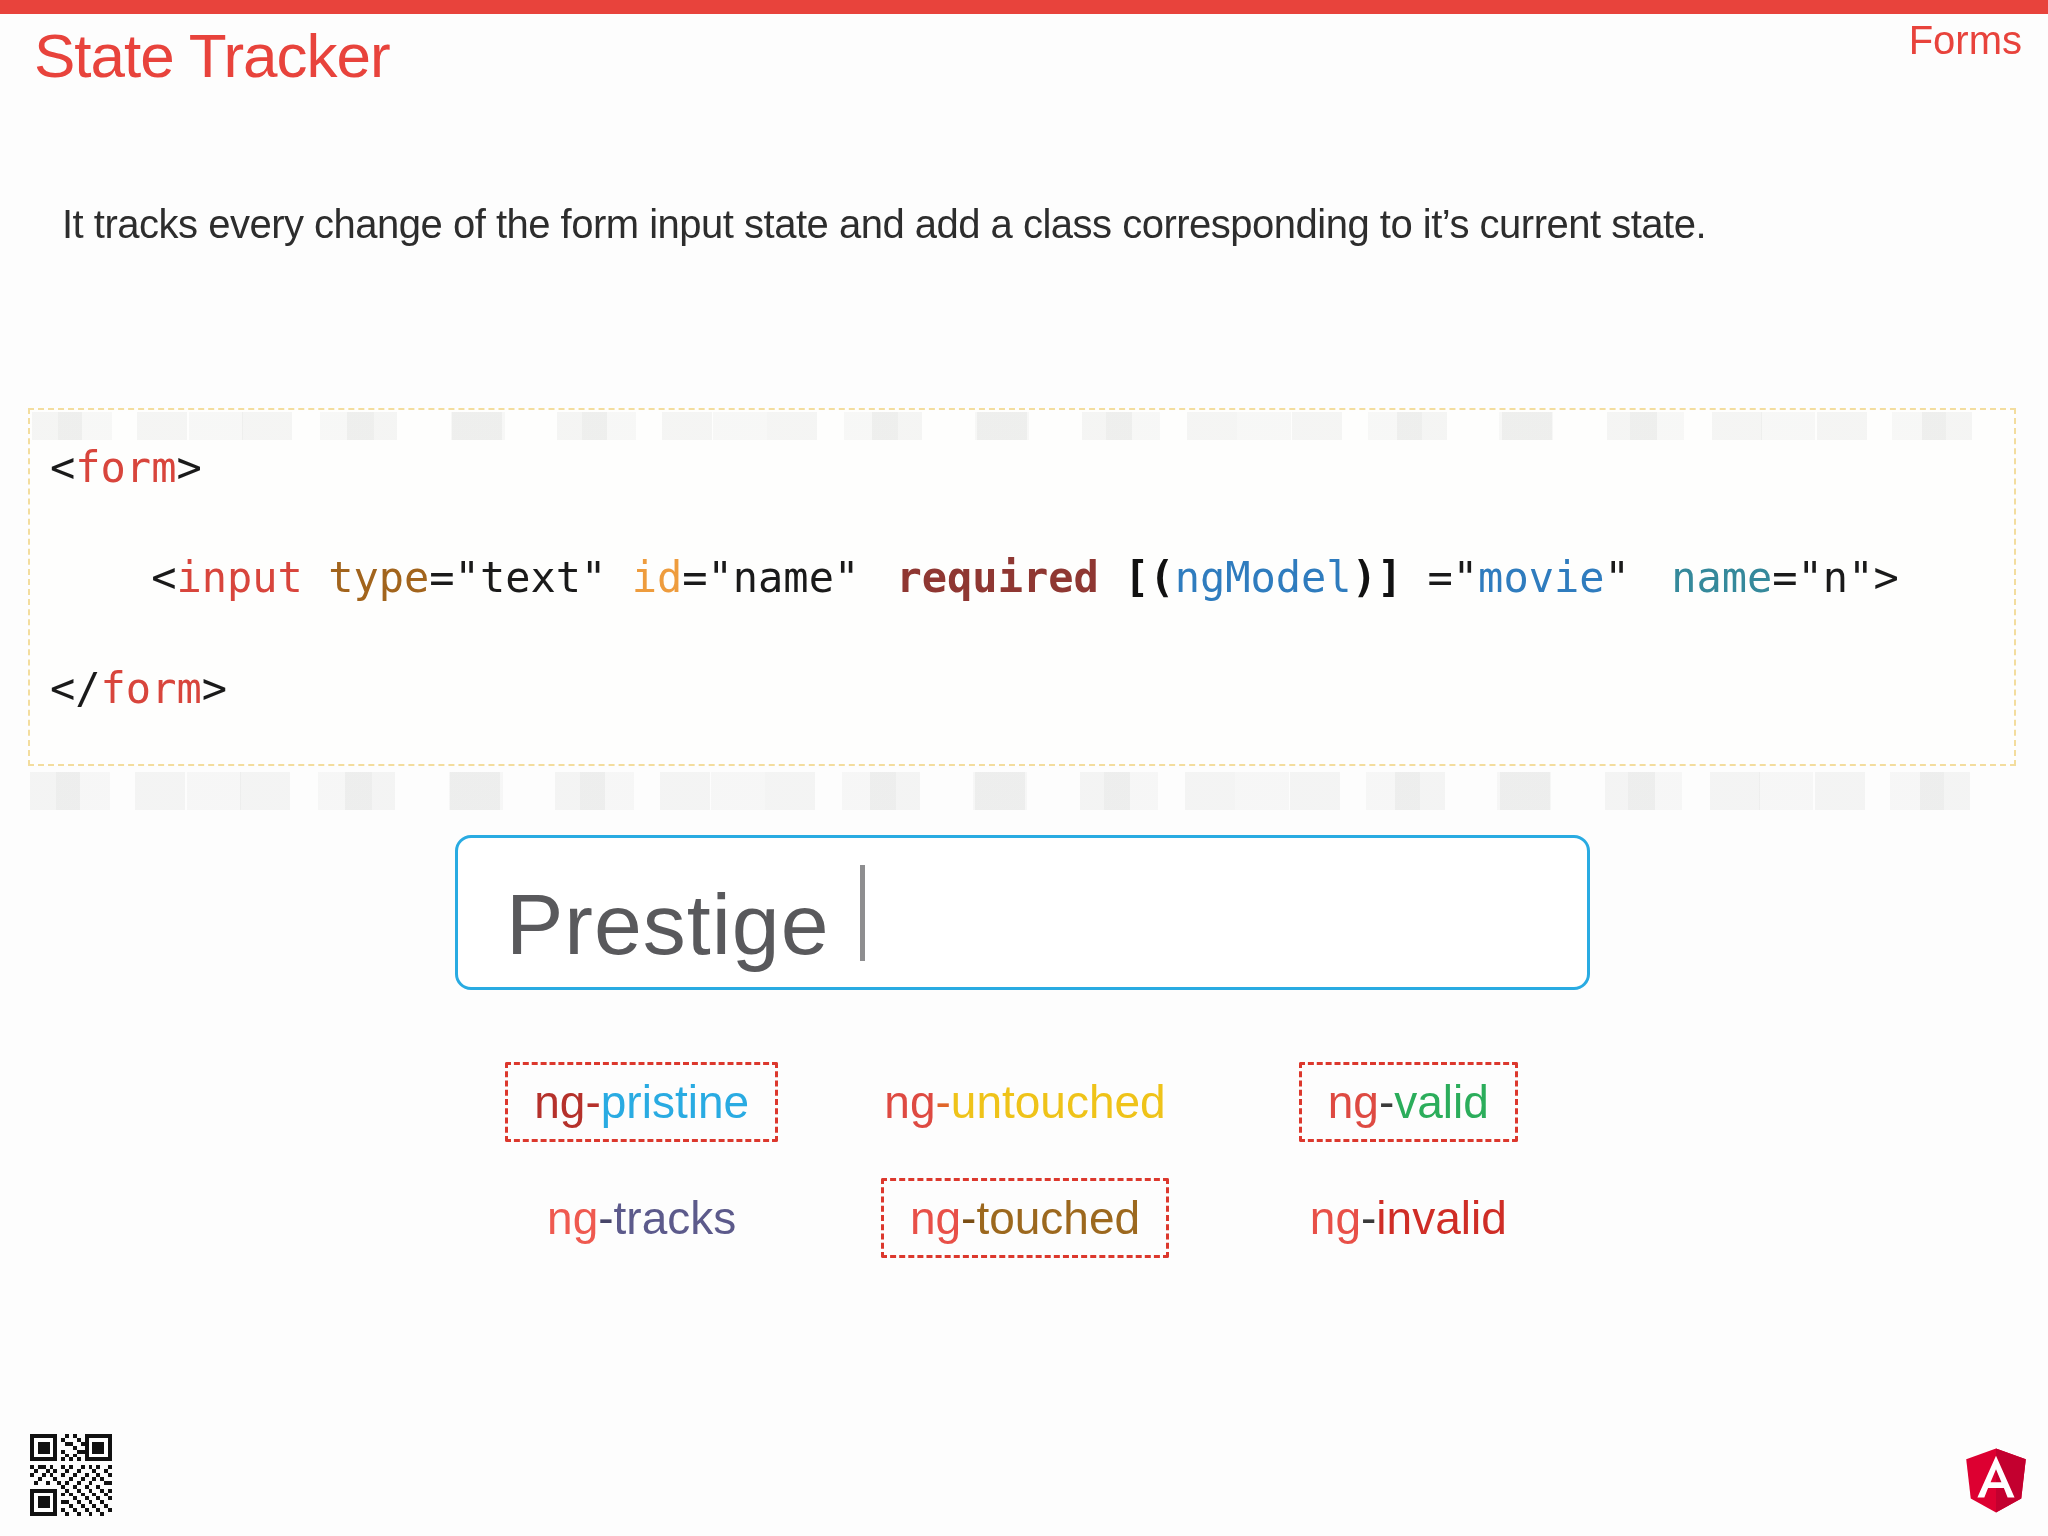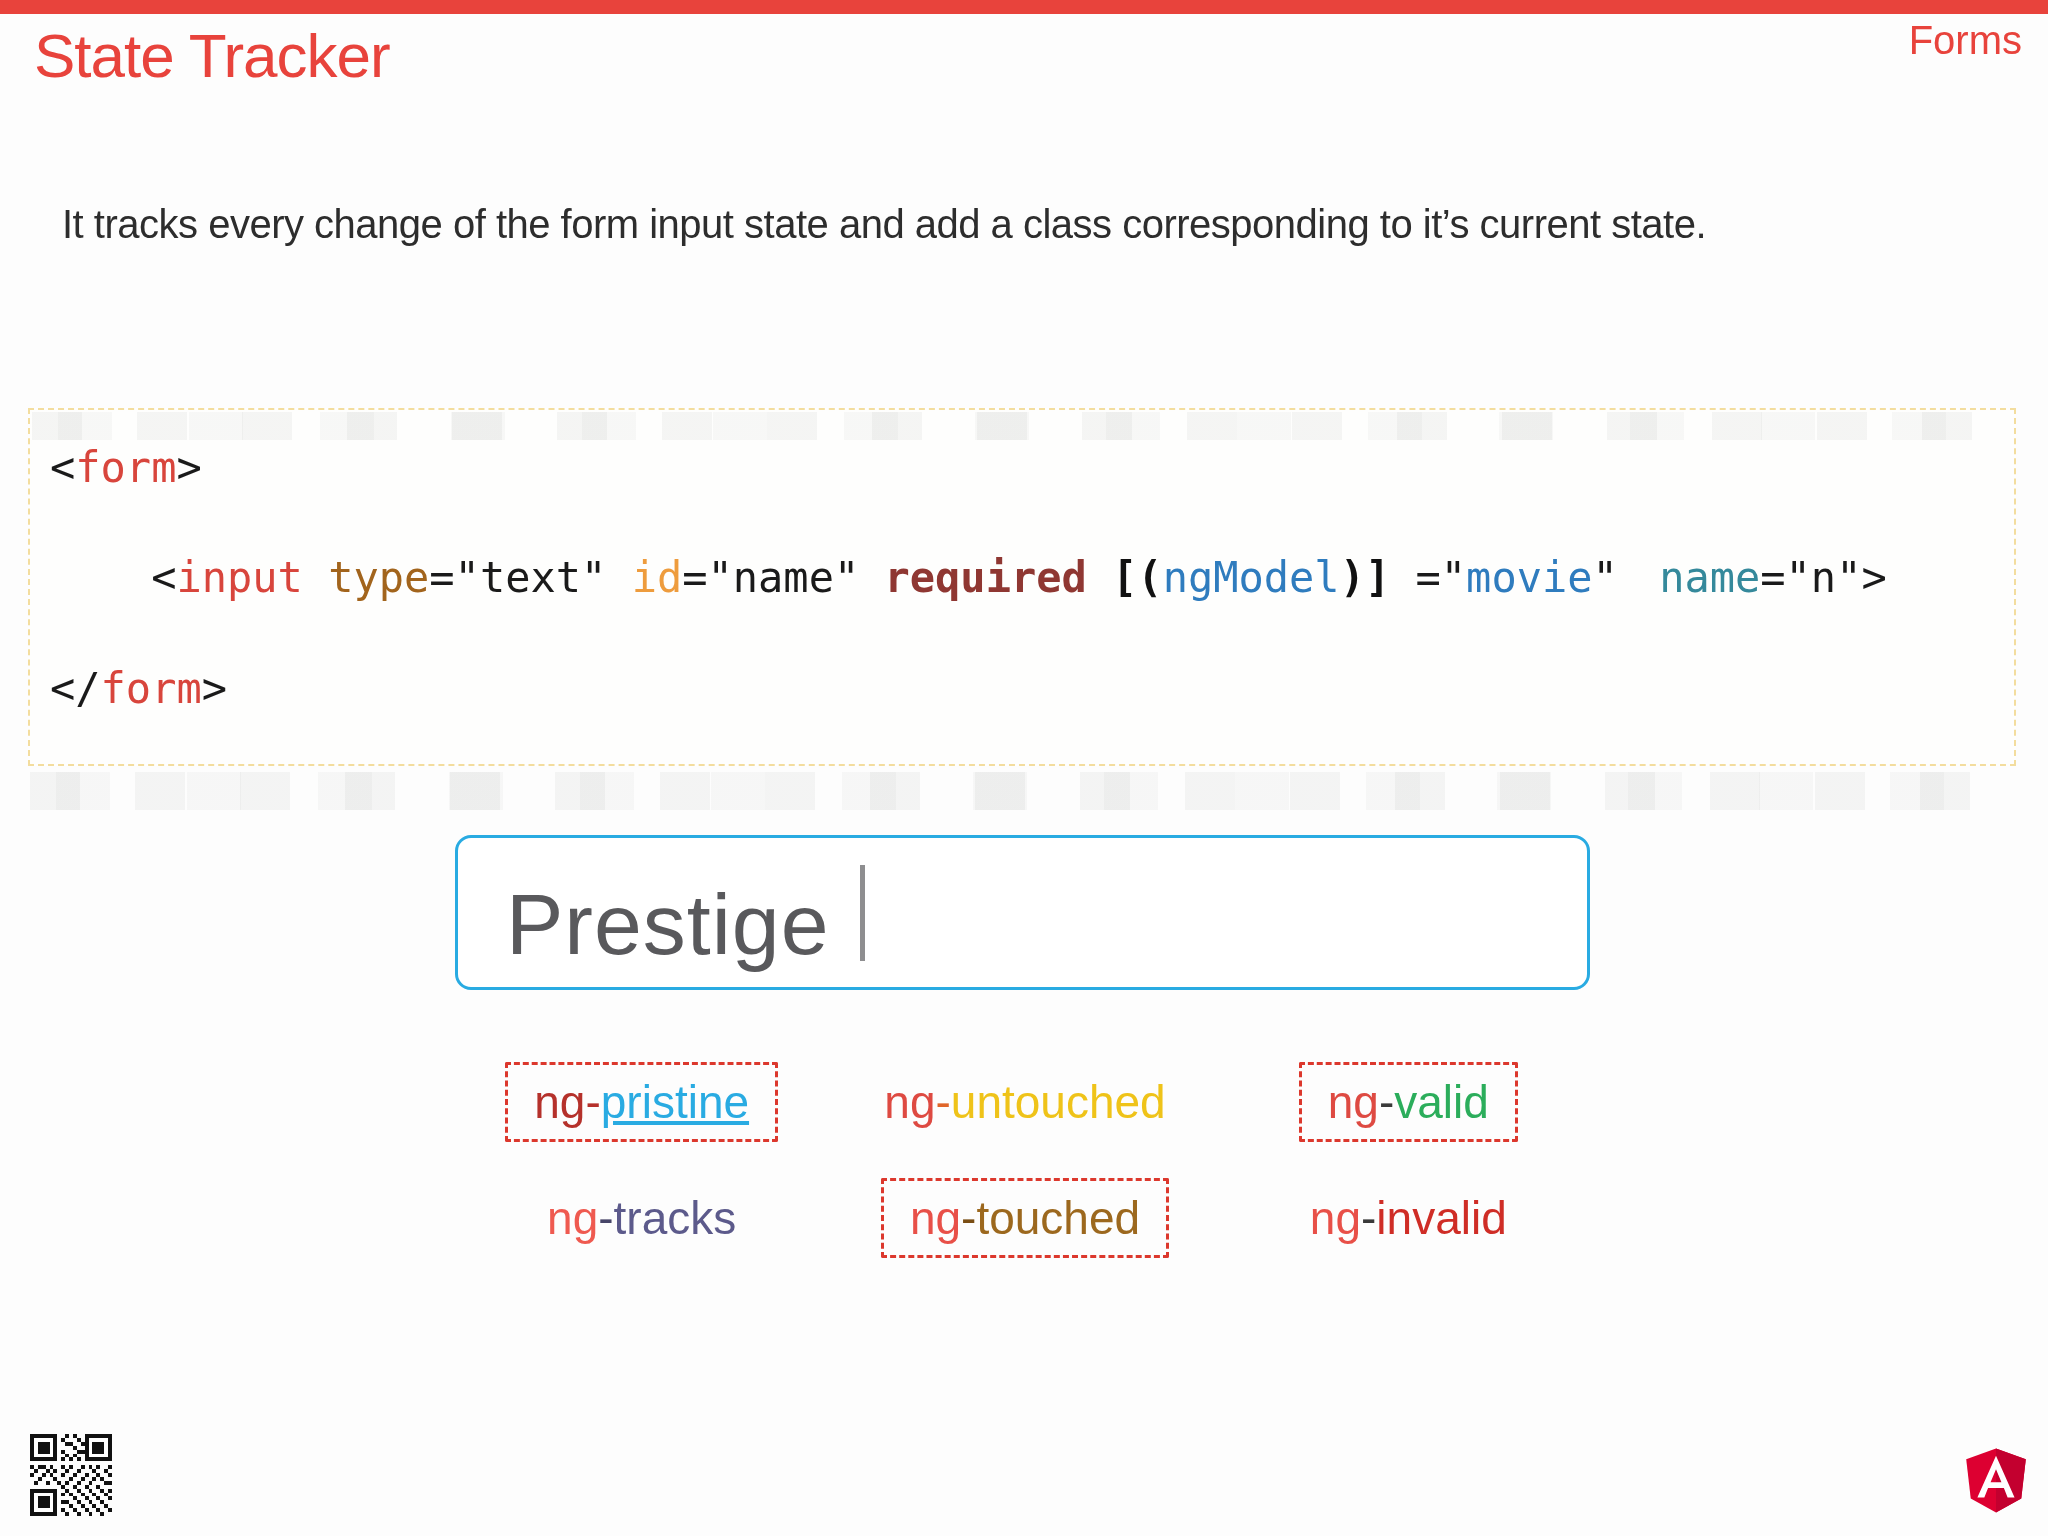--- a/index.html
+++ b/index.html
@@ -32,21 +32,21 @@
   .strip-below{position:absolute;left:30px;top:772px;right:30px;height:38px;}
   .code-line{
     font-family:"DejaVu Sans Mono", monospace;
     font-size:42px;line-height:1.15;
     margin:0 0 62px 20px;white-space:pre;color:#1A1A1A;
   }
   .pu{color:#1A1A1A;}
   .tag{color:#D8453C;}
   .attr1{color:#A2641C;}
   .attr2{color:#EE9C3D;}
-  .kw{color:#8F3732;font-weight:bold;}
+  .kw{color:#8F3732;font-weight:bold;margin-left:12px;}
   .brk{color:#111111;font-weight:bold;}
   .blue{color:#2F7CBE;}
   .teal{color:#35899B;margin-left:16px;}
   
   .demo-input{
     position:absolute;left:455px;top:835px;width:1135px;height:155px;
     border:3px solid #29ABE2;border-radius:16px;background:#FFFFFF;box-sizing:border-box;
     display:flex;align-items:center;padding-left:48px;
   }
   .demo-value{font-size:86px;color:#59595C;letter-spacing:1px;margin-top:23px;}
@@ -54,21 +54,21 @@
   
   .labels-row{
     position:absolute;left:450px;width:1150px;
     display:grid;grid-template-columns:1fr 1fr 1fr;align-items:center;justify-items:center;
   }
   .row1{top:1062px;}
   .row2{top:1178px;}
   .lbl{font-size:46px;white-space:nowrap;}
   .lbl-box{border:3px dashed #DC382D;padding:10px 26px;border-radius:2px;}
   .lbl .pre{}
-  .lbl-pristine .pre{color:#B5312B;} .lbl-pristine .hy{color:#B5312B;} .lbl-pristine .word{color:#29ABE2;text-decoration:underline;}
+  .lbl-pristine .pre{color:#B5312B;} .lbl-pristine .hy{color:#B5312B;} .lbl-pristine .word{color:#29ABE2;}
   .lbl-untouched .pre{color:#DE4A42;} .lbl-untouched .hy{color:#E0662A;} .lbl-untouched .word{color:#EFC319;}
   .lbl-valid .pre{color:#DE4A42;} .lbl-valid .hy{color:#3A3A3A;} .lbl-valid .word{color:#2BAD5B;}
   .lbl-dirty .pre{color:#EF5A50;} .lbl-dirty .hy{color:#474568;} .lbl-dirty .word{color:#5C5A8B;}
   .lbl-touched .pre{color:#E85048;} .lbl-touched .hy{color:#7A4E14;} .lbl-touched .word{color:#9C681E;}
   .lbl-invalid .pre{color:#E85048;} .lbl-invalid .hy{color:#3A3A3A;} .lbl-invalid .word{color:#CF2D26;}
   
   .qr{position:absolute;left:30px;top:1434px;width:82px;height:82px;}
   .angular-logo{position:absolute;left:1956px;top:1436px;width:80px;height:86px;}
 </style>
 </head>

